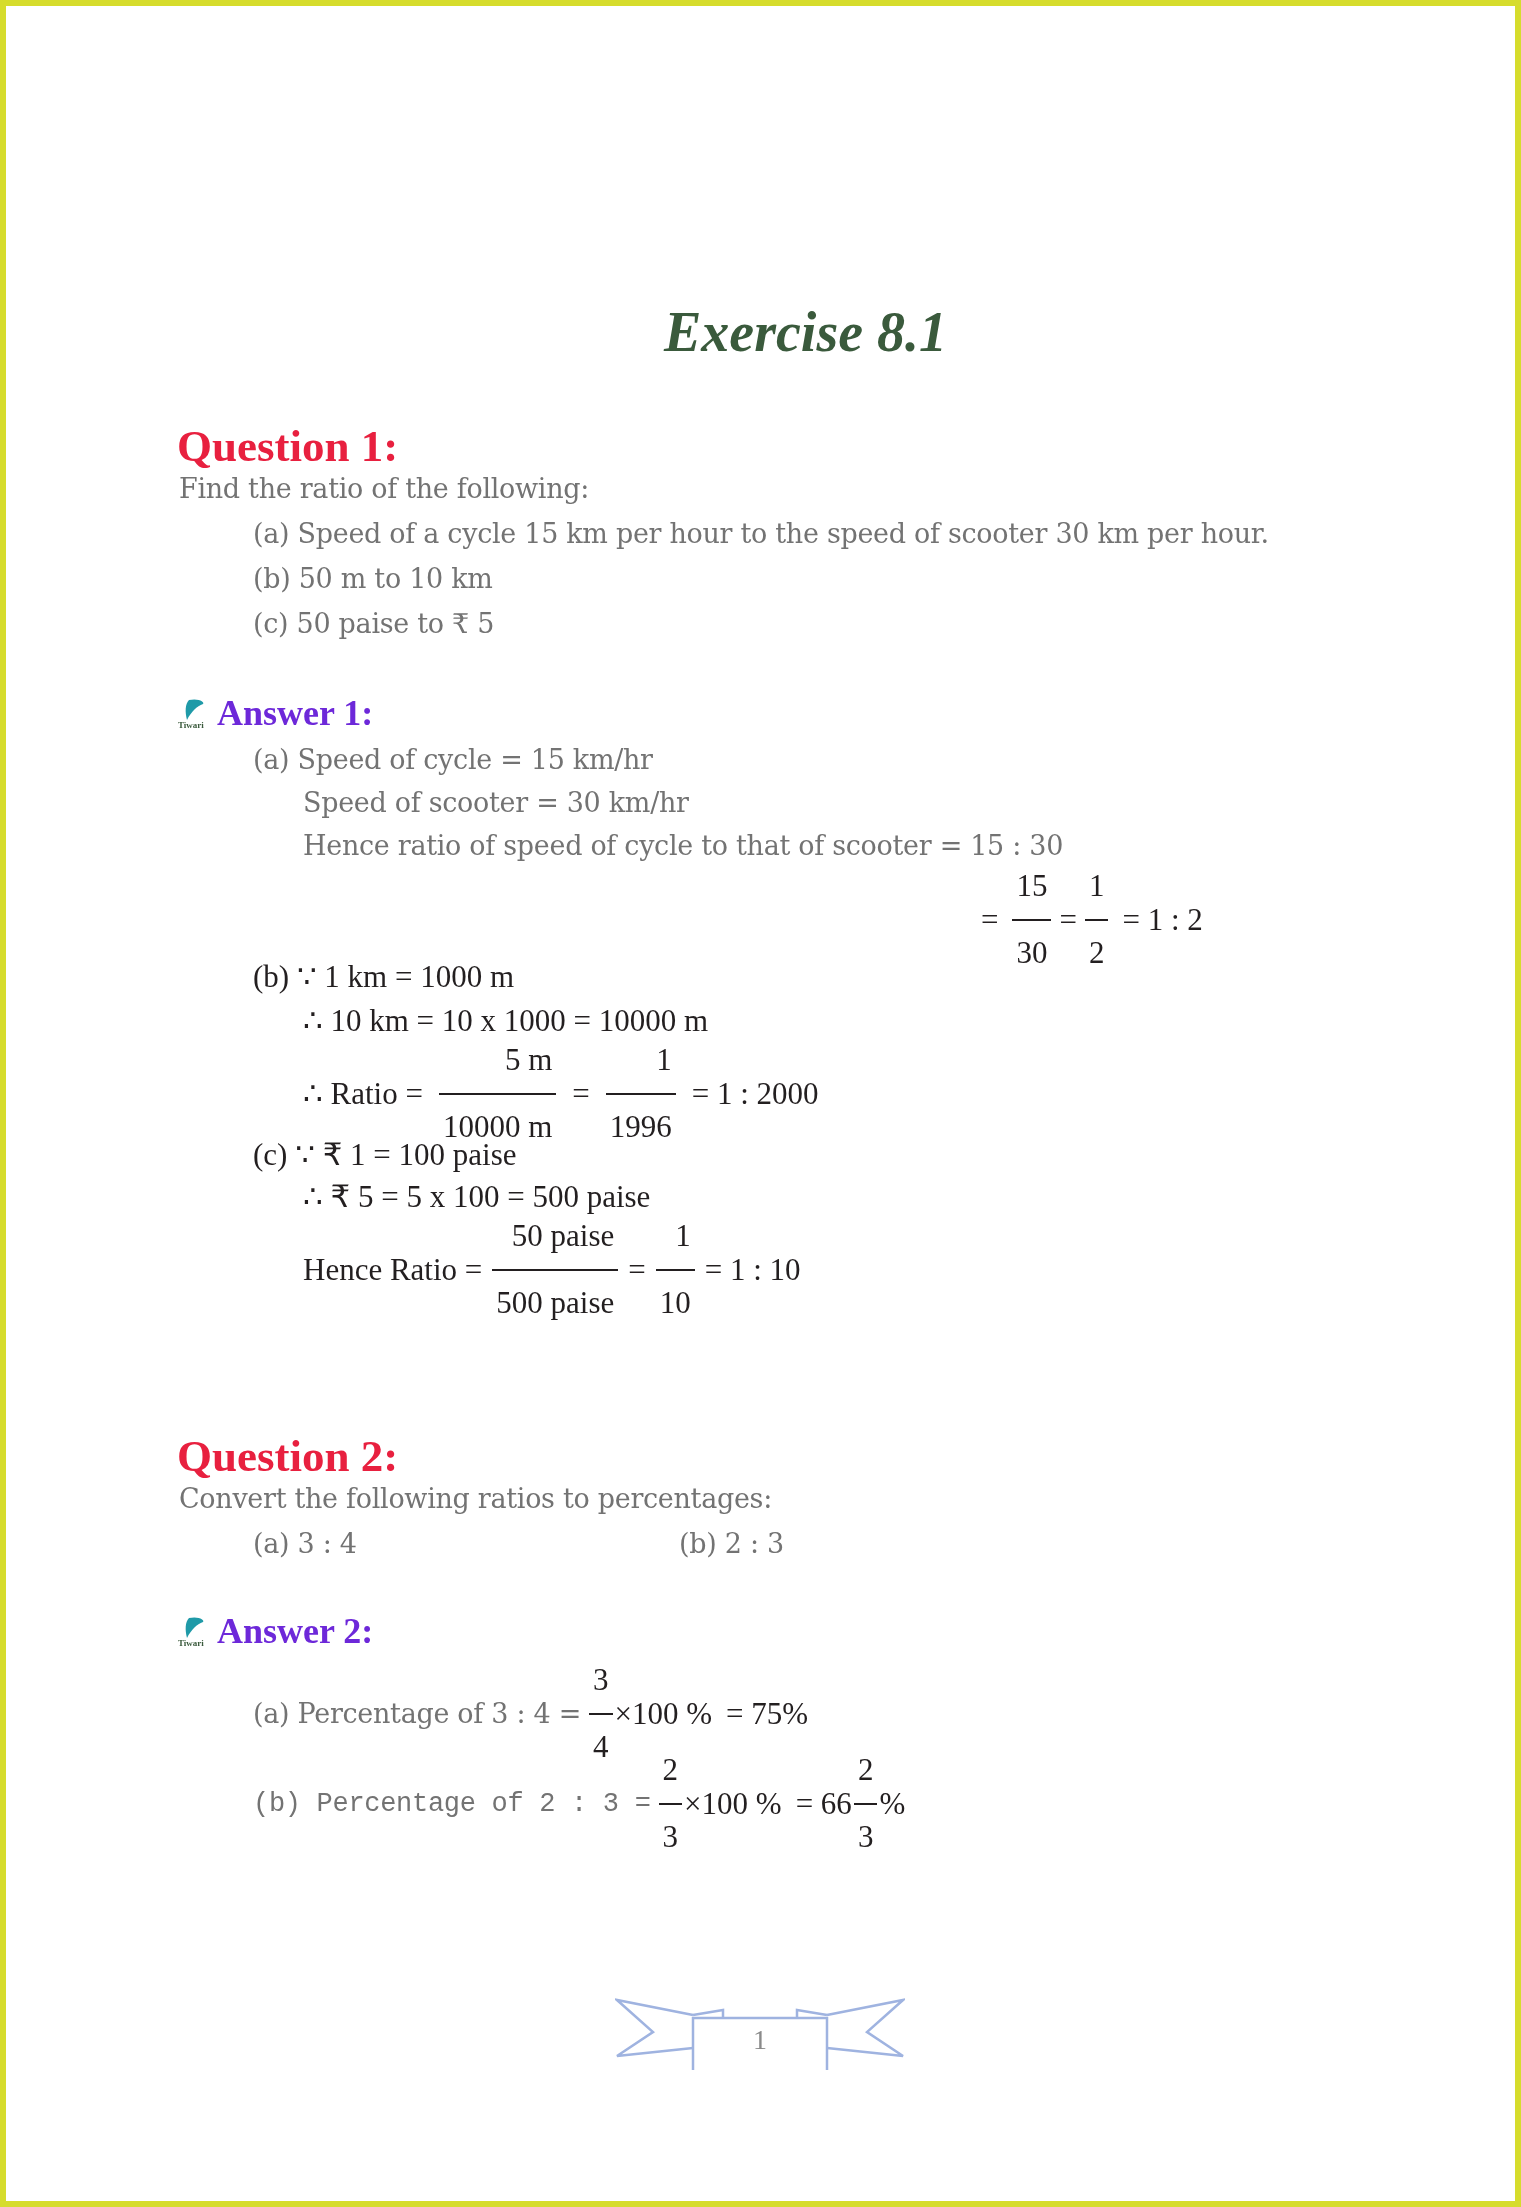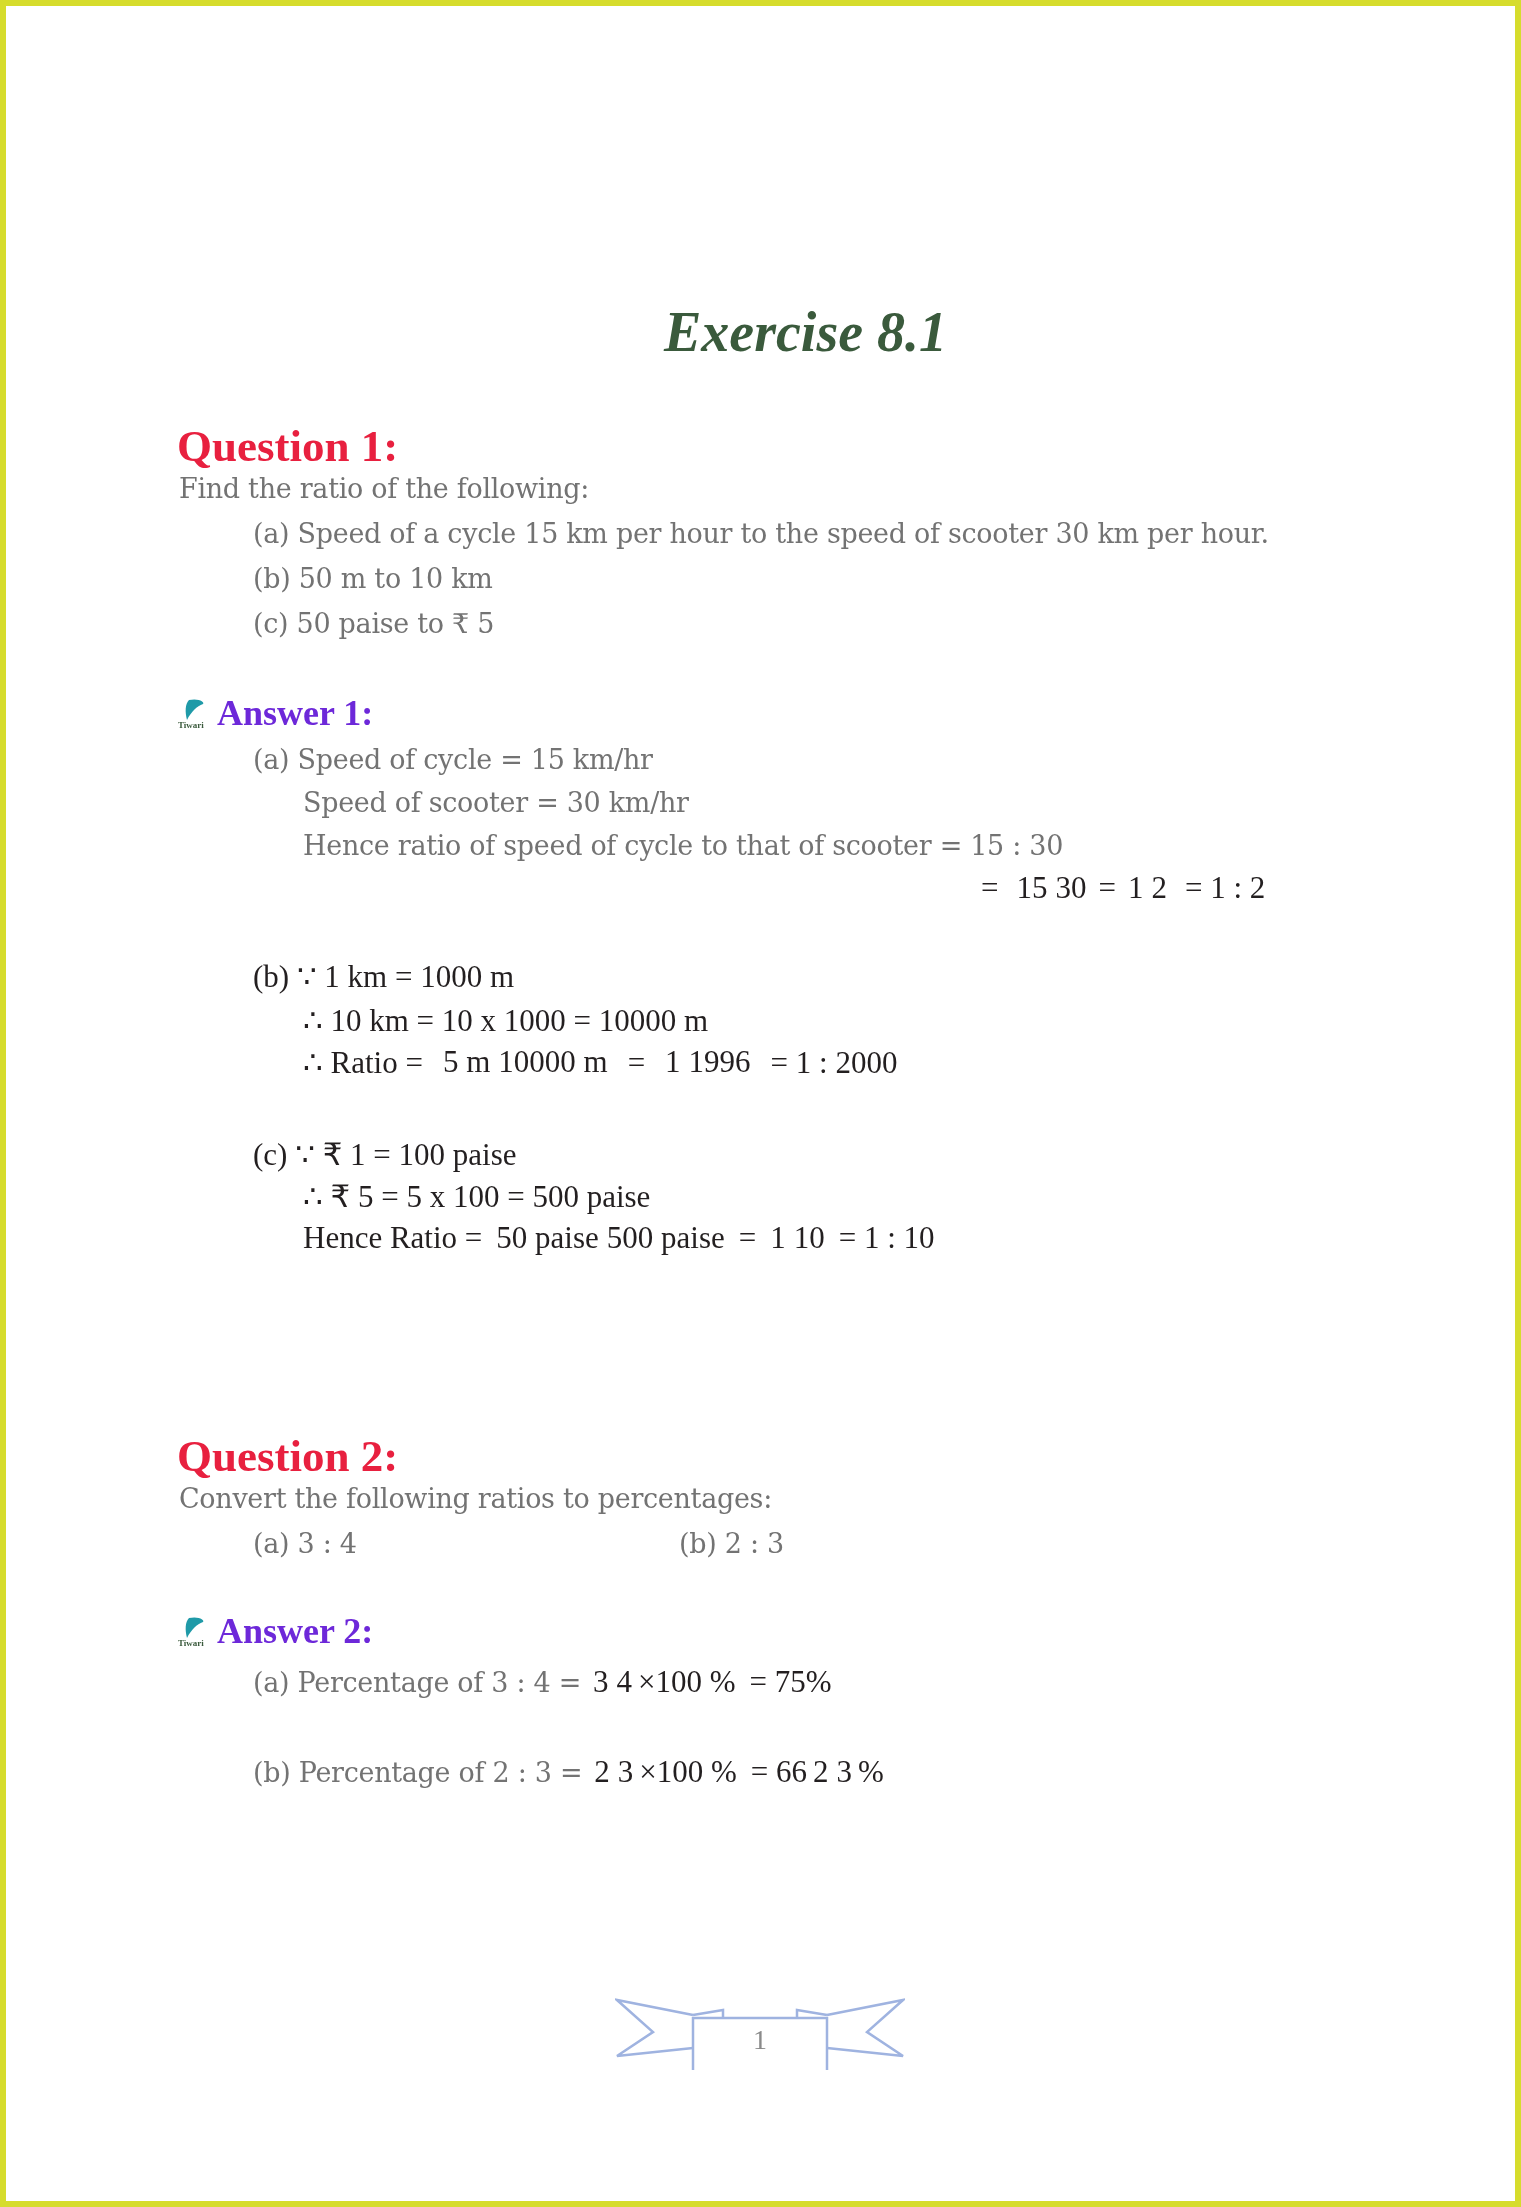--- a/index.html
+++ b/index.html
@@ -28,21 +28,21 @@
   }
   .logo { width: 34px; height: 32px; margin-right: 6px; position: relative; }
   .body-text {
     font-family: "DejaVu Serif", serif; font-size: 27px; color: #737373; letter-spacing: -0.3px;
   }
   .math {
     font-family: "Liberation Serif", serif; font-size: 31px; color: #231f20;
     display: flex; align-items: center;
   }
   .frac {
-    display: inline-flex; align-items: flex-start; margin: 0 8px;
+    display: inline-flex; flex-direction: column; align-items: flex-end; margin: 0 8px; gap: 16px;
   }
   .frac .num, .frac .den { line-height: 1.05; padding: 0 4px; }
   .frac .bar { height: 2px; background: #231f20; align-self: stretch; }
   .math .sp { margin: 0 6px; }
   .ribbon { position: absolute; left: 615px; top: 1990px; width: 290px; height: 80px; }
   .ribbon-num {
     position: absolute; left: 0; width: 100%; top: 22px; text-align: center;
     font-family: "Liberation Serif", serif; font-size: 28px; color: #8a8a8a;
   }
 </style>
@@ -144,21 +144,21 @@
   <span class="frac" style="margin:0 2px 0 8px;">
       <span class="num">3</span>
       <span class="bar"></span>
       <span class="den">4</span>
     </span>
   <span>×100 %</span>
   <span class="sp" style="margin-left:14px;">= 75%</span>
 </div>
 
 <div class="abs math" style="left:208px; top:1754px;">
-  <span class="body-text" style="position:static;">(b) Percentage of 2 : 3 =</span>
+  <span class="body-text" style="position:static;font-family:Liberation Mono, monospace;">(b) Percentage of 2 : 3 =</span>
   <span class="frac" style="margin:0 2px 0 8px;">
       <span class="num">2</span>
       <span class="bar"></span>
       <span class="den">3</span>
     </span>
   <span>×100 %</span>
   <span style="margin-left:14px;">= 66</span>
   <span class="frac" style="margin:0 2px;">
       <span class="num">2</span>
       <span class="bar"></span>

